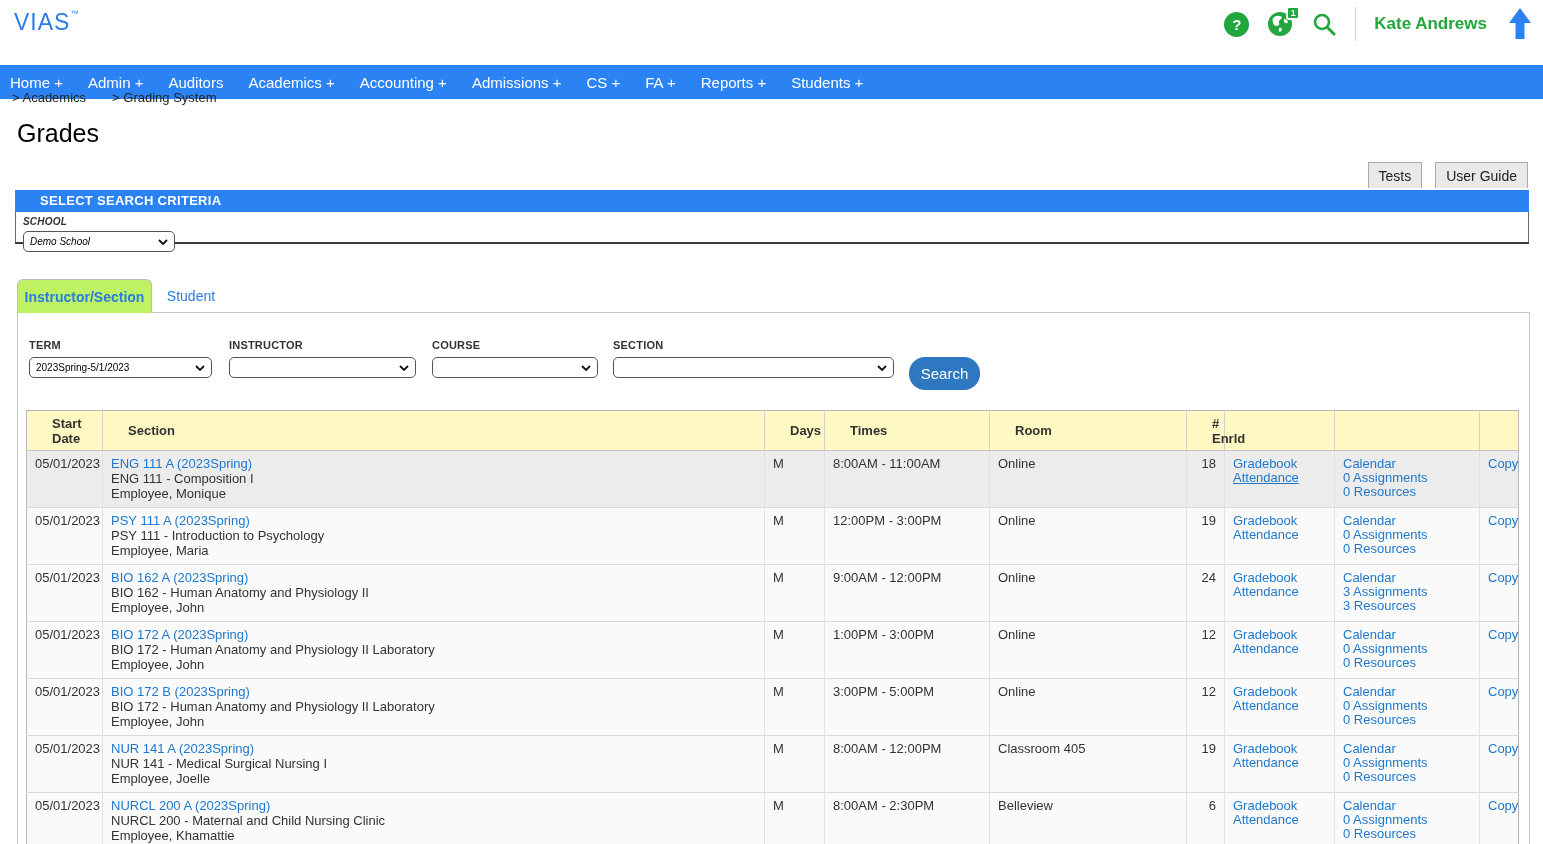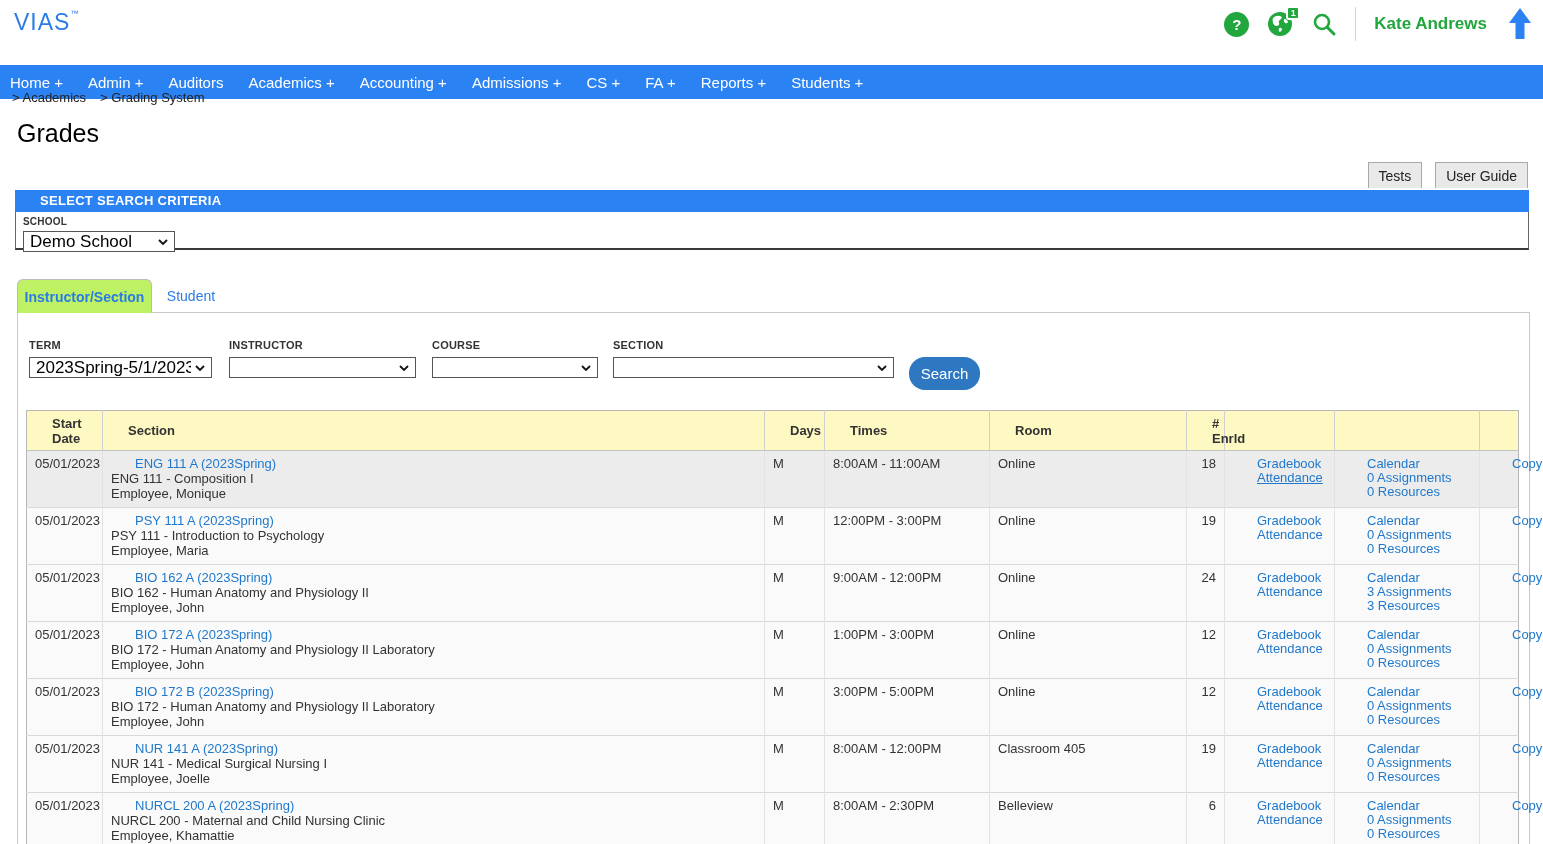--- a/index.html
+++ b/index.html
@@ -1,18 +1,18 @@
 <!DOCTYPE html>
 <html><head>
 <meta charset="utf-8">
 <style>
   * { margin:0; padding:0; box-sizing:border-box; }
   html,body { width:1543px; height:844px; overflow:hidden; background:#fff;
               font-family:"Liberation Sans", sans-serif; }
-  a { cursor:pointer;margin-left:24px; }
+  a { cursor:pointer; }
 
   
   .top-header { position:absolute; left:0; top:0; width:1543px; height:48px; background:#fff; }
   .logo { position:absolute; left:14px; top:9px; font-size:23px; font-weight:normal;
           color:#2b7ce5; letter-spacing:1px; cursor:pointer; }
   .logo sup { font-size:8px; vertical-align:top; }
   .hdr-right { position:absolute; right:12px; top:0; height:48px; display:flex; align-items:center; gap:18px; }
   .circle-icon { width:25px; height:25px; border-radius:50%; background:#21a73d; color:#fff;
                  display:flex; align-items:center; justify-content:center;
                  font-weight:bold; font-size:15px; cursor:pointer; }
@@ -23,40 +23,40 @@
   .hdr-divider { width:1px; height:34px; background:#d5d5d5; }
   .user-name { color:#21a73d; font-weight:bold; font-size:17px; cursor:pointer; }
   .up-arrow { cursor:pointer; margin-left:4px; }
 
   
   .navbar { position:absolute; left:0; top:30px; width:1543px; height:34px; background:#2b82f3;
             display:flex; align-items:center; padding-left:10px;margin-top:35px; }
   .nav-item { color:#fff; font-size:15px; margin-right:25px; cursor:pointer; white-space:nowrap; }
 
   
-  .breadcrumb { position:absolute; left:12px; top:90px; font-size:13px; color:#222; display:flex; gap:14px; }
+  .breadcrumb { position:absolute; left:12px; top:90px; font-size:13px; color:#222; display:flex; gap:26px; }
   .breadcrumb span { cursor:pointer; }
   .page-title { position:absolute; left:17px; top:119px; font-size:25px; font-weight:500; color:#000; }
 
   
   .top-tabs { position:absolute; right:15px; top:162px; display:flex; gap:13px; align-items:flex-end; }
   .top-tab { background:#e9e9e9; border:1px solid #a9a9a9; border-bottom:none; font-size:14px;
              color:#222; padding:5px 10px 4px; cursor:pointer; }
 
   
   .criteria { position:absolute; left:15px; top:190px; width:1514px; }
   .criteria-bar { height:22px; background:#2b82f3; color:#fff; font-size:13px; font-weight:bold;
                   line-height:22px; padding-left:25px; letter-spacing:.3px; }
-  .criteria-body { height:38px; border-left:1px solid #666; border-right:1px solid #666;
-                   border-bottom:2px solid #3a3a3a; padding:4px 0 0 7px; background:#fff; }
+  .criteria-body { height:32px; border-left:1px solid #666; border-right:1px solid #666;
+                   border-bottom:2px solid #3a3a3a; padding:4px 0 0 7px; background:#fff;font-style:italic; }
   .field-label { font-size:10px; font-weight:bold; color:#333; letter-spacing:.2px; }
 
   
-  .sel { height:21px; border:1px solid #555; border-radius:0; background:#fff;
-         display:flex; align-items:center; padding:0 6px; font-size:17px; color:#000; cursor:pointer;justify-content:center; }
+  .sel { height:21px; border:1px solid #555; border-radius:5px; background:#fff;
+         display:flex; align-items:center; padding:0 6px; font-size:10px; color:#000; cursor:pointer;justify-content:center; }
   .sel .sel-val { flex:1; white-space:nowrap; overflow:hidden; }
   .sel svg { flex:none; margin-left:4px; }
 
   .school-sel { width:152px; margin-top:4px; }
 
   
   .tab-active { position:absolute; left:17px; top:279px; width:135px; height:34px; background:#bef264;
                 border:1px solid #bbb; border-bottom:none; border-radius:6px 6px 0 0; z-index:2;
                 display:flex; align-items:center; justify-content:center;
                 color:#2b7ce2; font-size:14px; font-weight:bold; cursor:pointer; }

